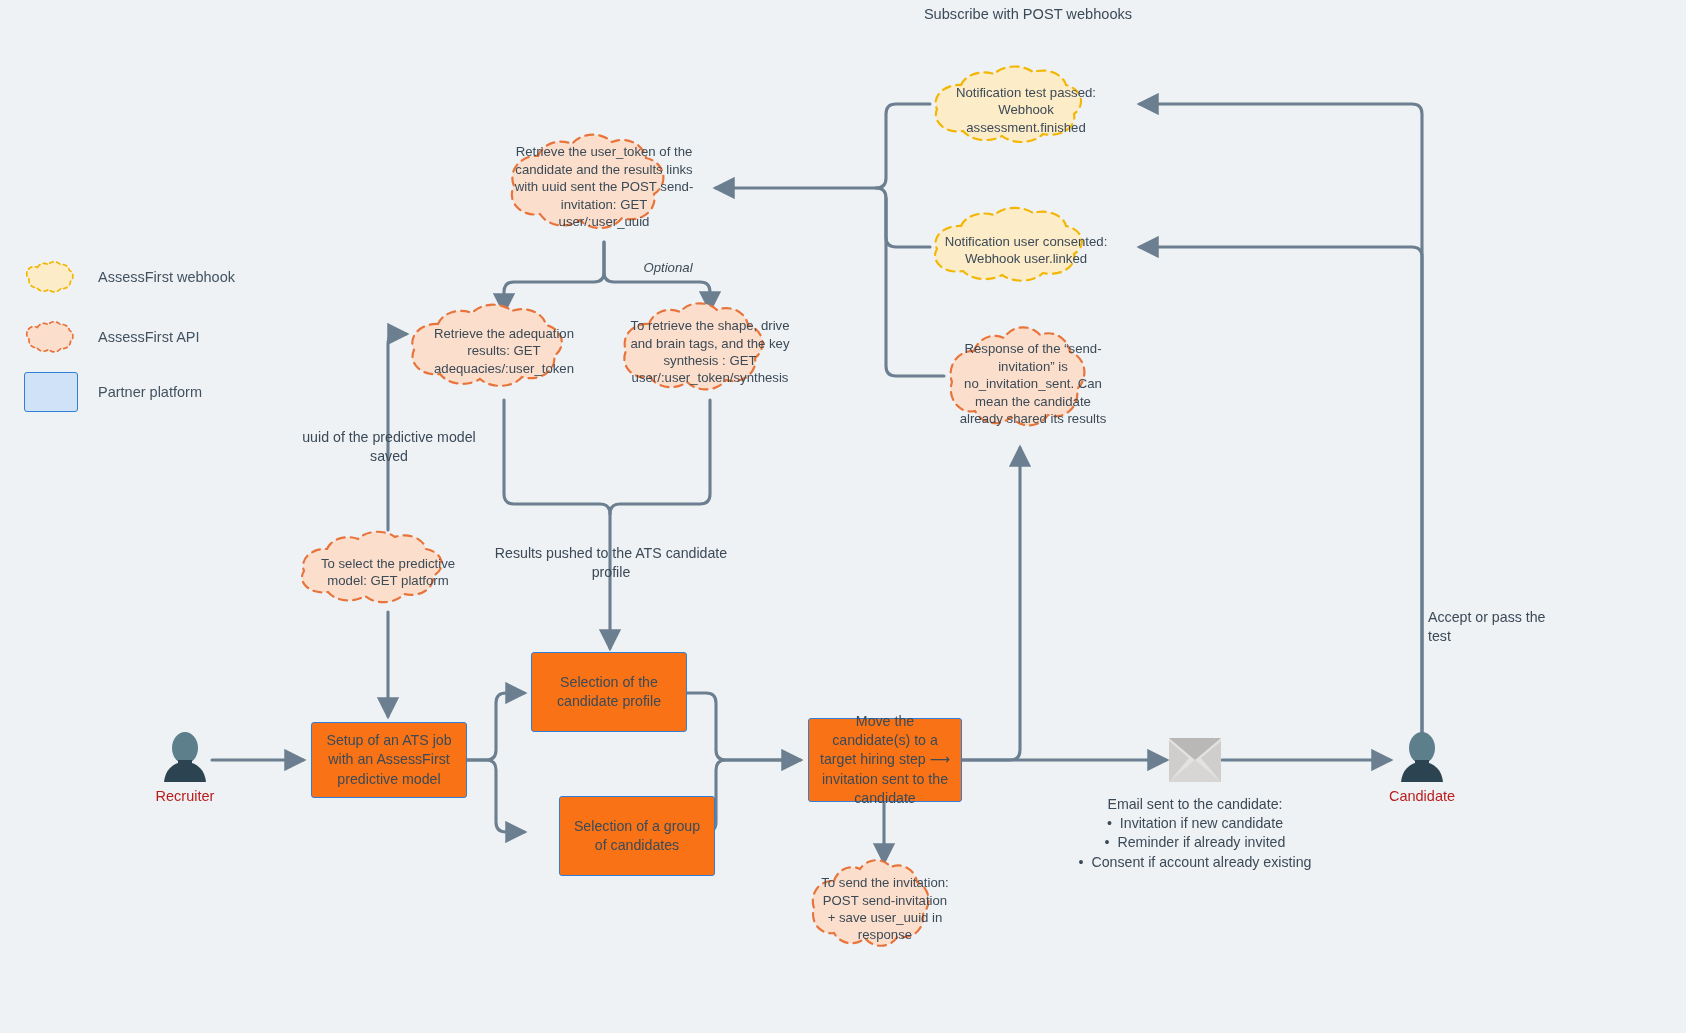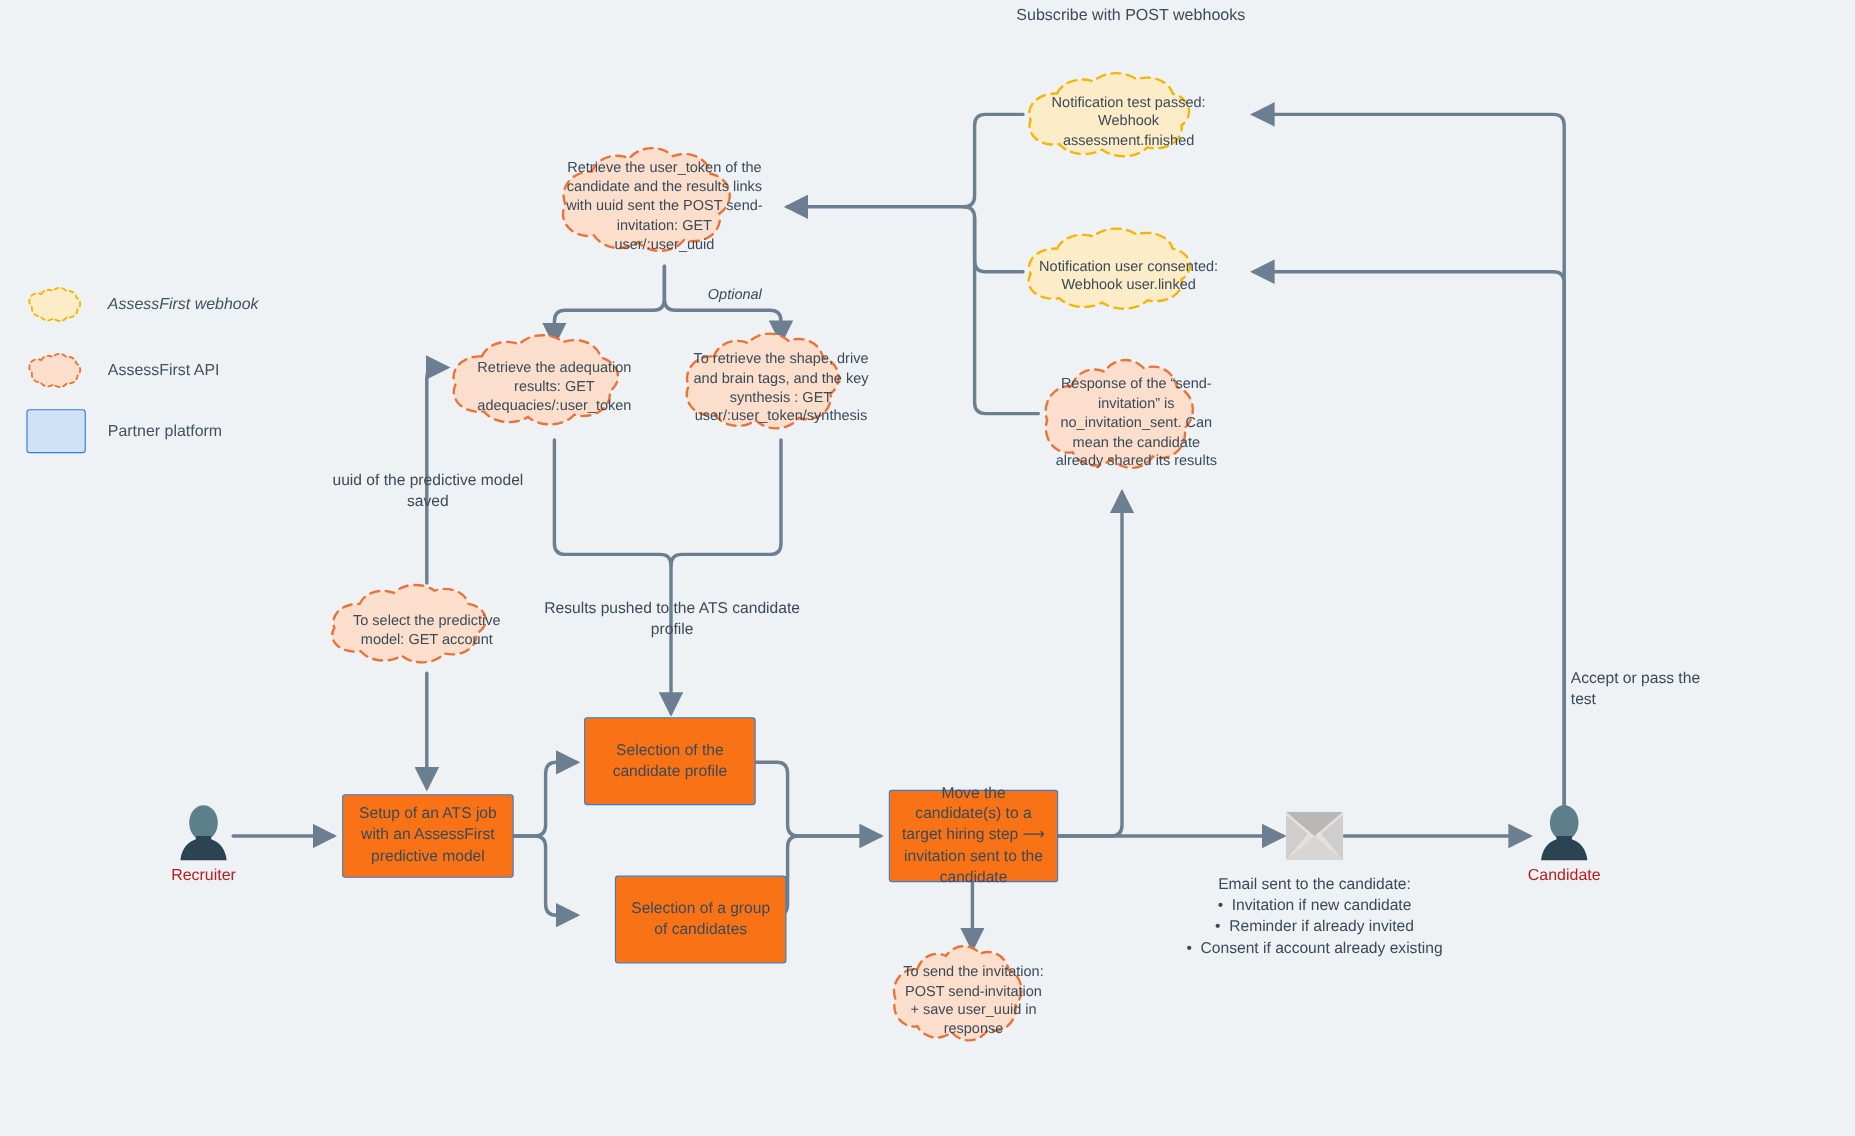--- a/index.html
+++ b/index.html
@@ -93,21 +93,21 @@
 
       <path d="M 504 400 L 504 494 Q 504 504 514 504 L 600 504 Q 610 504 610 514 L 610 648" marker-end="url(#arrow)"></path>
       <path d="M 710 400 L 710 494 Q 710 504 700 504 L 620 504 Q 610 504 610 514"></path>
 
       <path d="M 388 612 L 388 716" marker-end="url(#arrow)"></path>
 
       <path d="M 388 530 L 388 344 Q 388 334 398 334 L 406 334" marker-end="url(#arrow)"></path>
     </g>
   </svg>
 
-  <div class="legend-item" style="left:24px;top:258px;font-style:italic;">
+  <div class="legend-item" style="left:24px;top:258px;">
     <div class="legend-sw">
       <svg width="56" height="38" viewBox="0 0 100 62">
         <path d="M24,14 a13,13 0 0 1 19,-5 a14,14 0 0 1 22,0 a13,13 0 0 1 16,10 a12,12 0 0 1 2,20 a13,13 0 0 1 -17,12 a14,14 0 0 1 -22,2 a14,14 0 0 1 -21,-3 a13,13 0 0 1 -14,-15 a13,13 0 0 1 15,-21 z" fill="#fdecc8" stroke="#f2b705" stroke-width="3" stroke-dasharray="7 6" stroke-linecap="round"></path>
       </svg>
     </div>
     <span class="legend-txt">AssessFirst webhook</span>
   </div>
 
   <div class="legend-item" style="left:24px;top:318px;">
     <div class="legend-sw">
@@ -145,21 +145,21 @@
     </svg>
     <div class="ctext t13">To retrieve the shape, drive and brain tags, and the key synthesis  :
 GET user/:user_token/synthesis</div>
   </div>
 
   <div class="cloud" style="left:294px;top:528px;width:188px;height:88px;">
     <svg width="188" height="88" viewBox="0 0 188 88" preserveAspectRatio="none">
       <path d="M33,21 a22,17 0 0 1 31,-10 a24,17 0 0 1 37,-2 a22,17 0 0 1 31,12 a20,15 0 0 1 7,27 a22,17 0 0 1 -29,18 a24,17 0 0 1 -39,2 a24,17 0 0 1 -37,-4 a21,15 0 0 1 -24,-21 a22,17 0 0 1 22,-22 z" fill="#fbdfcc" stroke="#e8743b" stroke-width="2.2" stroke-dasharray="8 6" stroke-linecap="round"></path>
     </svg>
     <div class="ctext t13">To select the predictive model:
-GET account</div>
+GET platform</div>
   </div>
 
   <div class="cloud" style="left:806px;top:856px;width:158px;height:106px;">
     <svg width="158" height="106" viewBox="0 0 158 106" preserveAspectRatio="none">
       <path d="M28,25 a19,20 0 0 1 26,-12 a20,21 0 0 1 31,-2 a19,20 0 0 1 26,15 a17,19 0 0 1 6,32 a19,20 0 0 1 -25,22 a20,20 0 0 1 -33,2 a20,20 0 0 1 -31,-5 a18,19 0 0 1 -20,-25 a19,20 0 0 1 19,-27 z" fill="#fbdfcc" stroke="#e8743b" stroke-width="2.2" stroke-dasharray="8 6" stroke-linecap="round"></path>
     </svg>
     <div class="ctext t13">To send the invitation:
 POST send-invitation
 + save user_uuid in response</div>
   </div>

